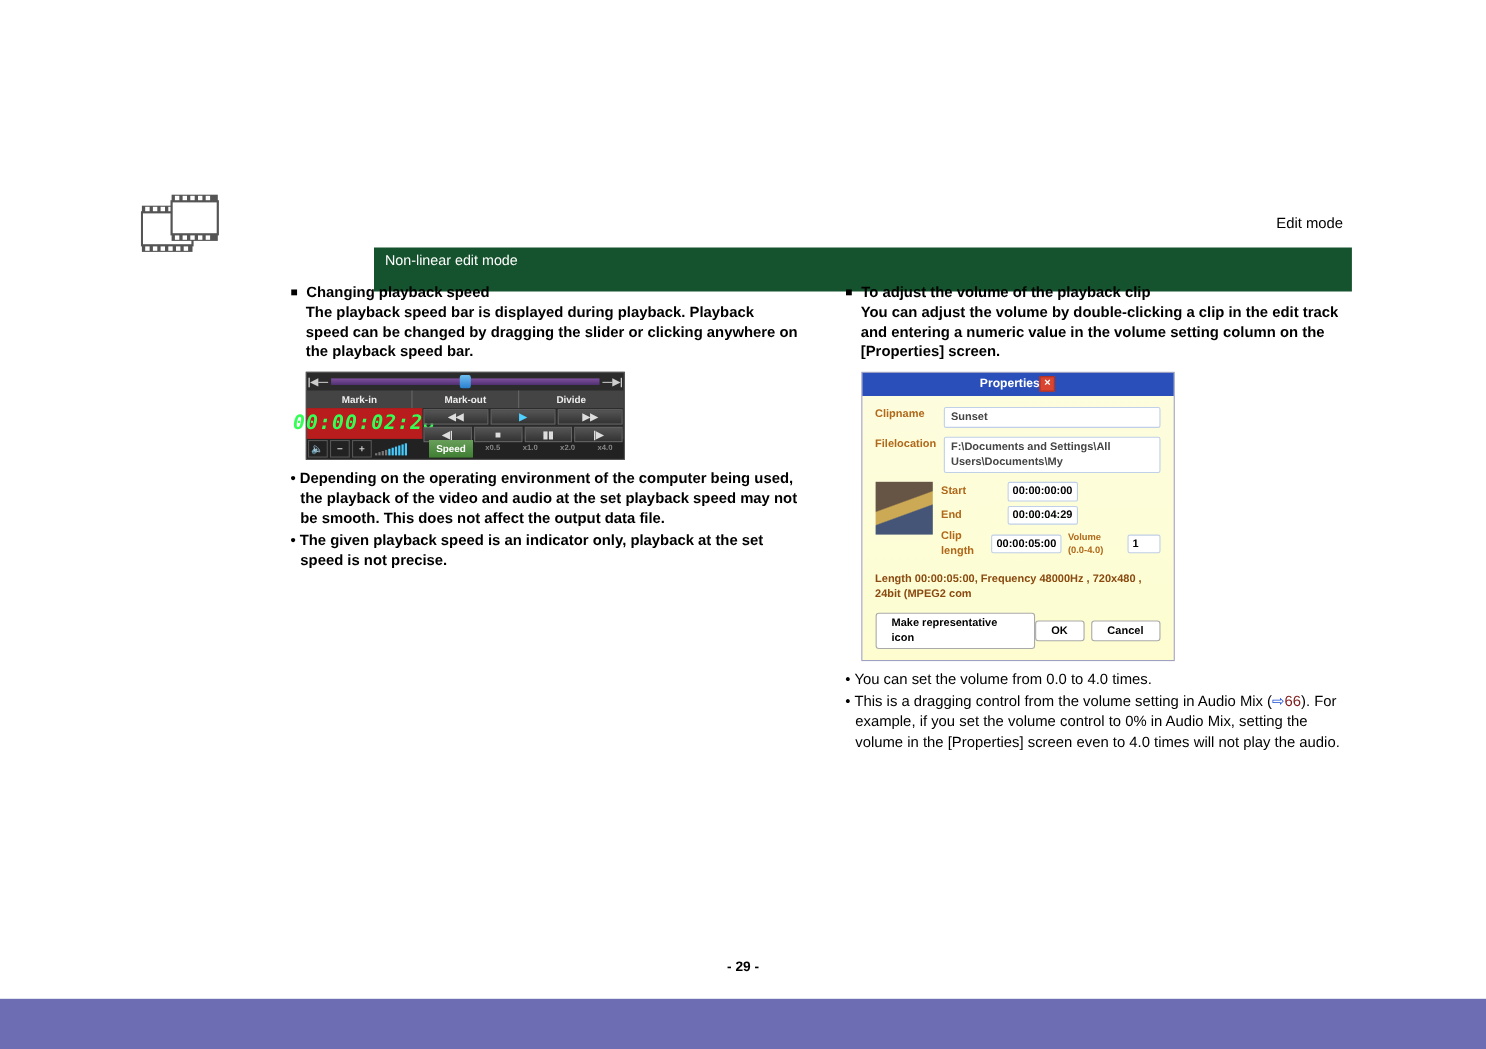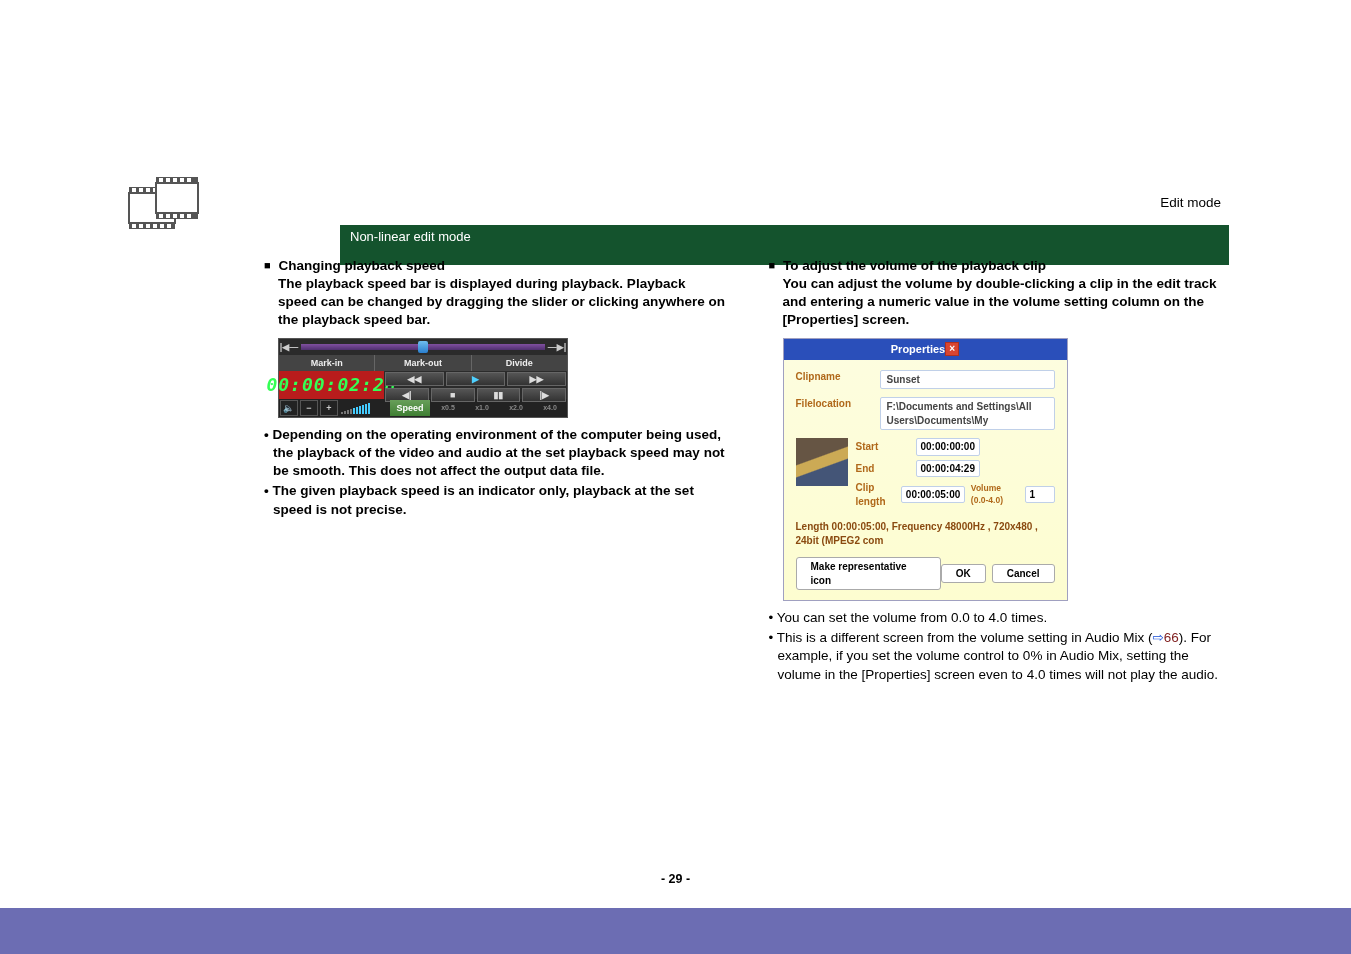--- a/index.html
+++ b/index.html
@@ -81,21 +81,21 @@
       border:1px solid #a0a0c0;
       background: linear-gradient(#fdfde0,#fdfdd0);
       font-size:10px;
       margin-bottom:8px;
     }
     .props-title{ background:#2a4fba; color:#fff; padding:3px 6px; display:flex; justify-content:center; align-items:center; font-size:11px;}
     .props-close{ width:14px;height:14px;background:#d94530;color:#fff;border:1px solid #b03020; text-align:center;line-height:12px;font-size:10px;}
     .props-body{ padding:10px 12px;}
     .props-row{ display:flex; align-items:flex-start; margin-bottom:8px;}
     .props-lbl{ width:62px; color:#b0681a;}
-    .props-inp{ flex:1; background:#fff; border:1px solid #c0d0e8; border-radius:2px; padding:2px 6px; color:#444;margin-left:22px;}
+    .props-inp{ flex:1; background:#fff; border:1px solid #c0d0e8; border-radius:2px; padding:2px 6px; color:#444;}
     .props-grid{ display:flex; gap:8px;}
     .props-thumb{ width:52px; height:48px; background:linear-gradient(160deg,#654 40%,#ca5 42%,#ca5 58%,#457 60%); }
     .props-vals{ flex:1;}
     .props-subrow{ display:flex; align-items:center; margin-bottom:4px; gap:4px;}
     .props-sublbl{ width:56px; color:#b0681a;}
     .props-box{ background:#fff; border:1px solid #c0d0e8; border-radius:2px; padding:1px 4px; min-width:64px;}
     .props-vlbl{ color:#b0681a; font-size:8.5px; margin:0 2px;}
     .props-spec{ color:#8a4a10; margin:8px 0 10px;}
     .props-actions{ display:flex; justify-content:space-between; align-items:center;}
     .props-btn{ background:#fff; border:1px solid #aaa; border-radius:3px; padding:2px 14px;}
@@ -278,18 +278,18 @@
           <div style="display:flex;gap:6px">
             <div class="props-btn">OK</div>
             <div class="props-btn">Cancel</div>
           </div>
         </div>
       </div>
     </div>
     </div>
 
     <div class="bullet">• <span>You can set the volume from 0.0 to 4.0 times.</span></div>
-    <div class="bullet">• <span>This is a different screen from the volume setting in Audio Mix (</span><span class="arrow">⇨</span><span class="link-color">66</span><span>). For example, if you set the volume control to 0% in Audio Mix, setting the volume in the [Properties] screen even to 4.0 times will not play the audio.</span></div>
+    <div class="bullet">• <span>This is a dragging control from the volume setting in Audio Mix (</span><span class="arrow">⇨</span><span class="link-color">66</span><span>). For example, if you set the volume control to 0% in Audio Mix, setting the volume in the [Properties] screen even to 4.0 times will not play the audio.</span></div>
   </div>
 </div>
 
 <div class="page-num">- 29 -</div>
 <div class="bottom-bar"></div>
 
 </body></html>

